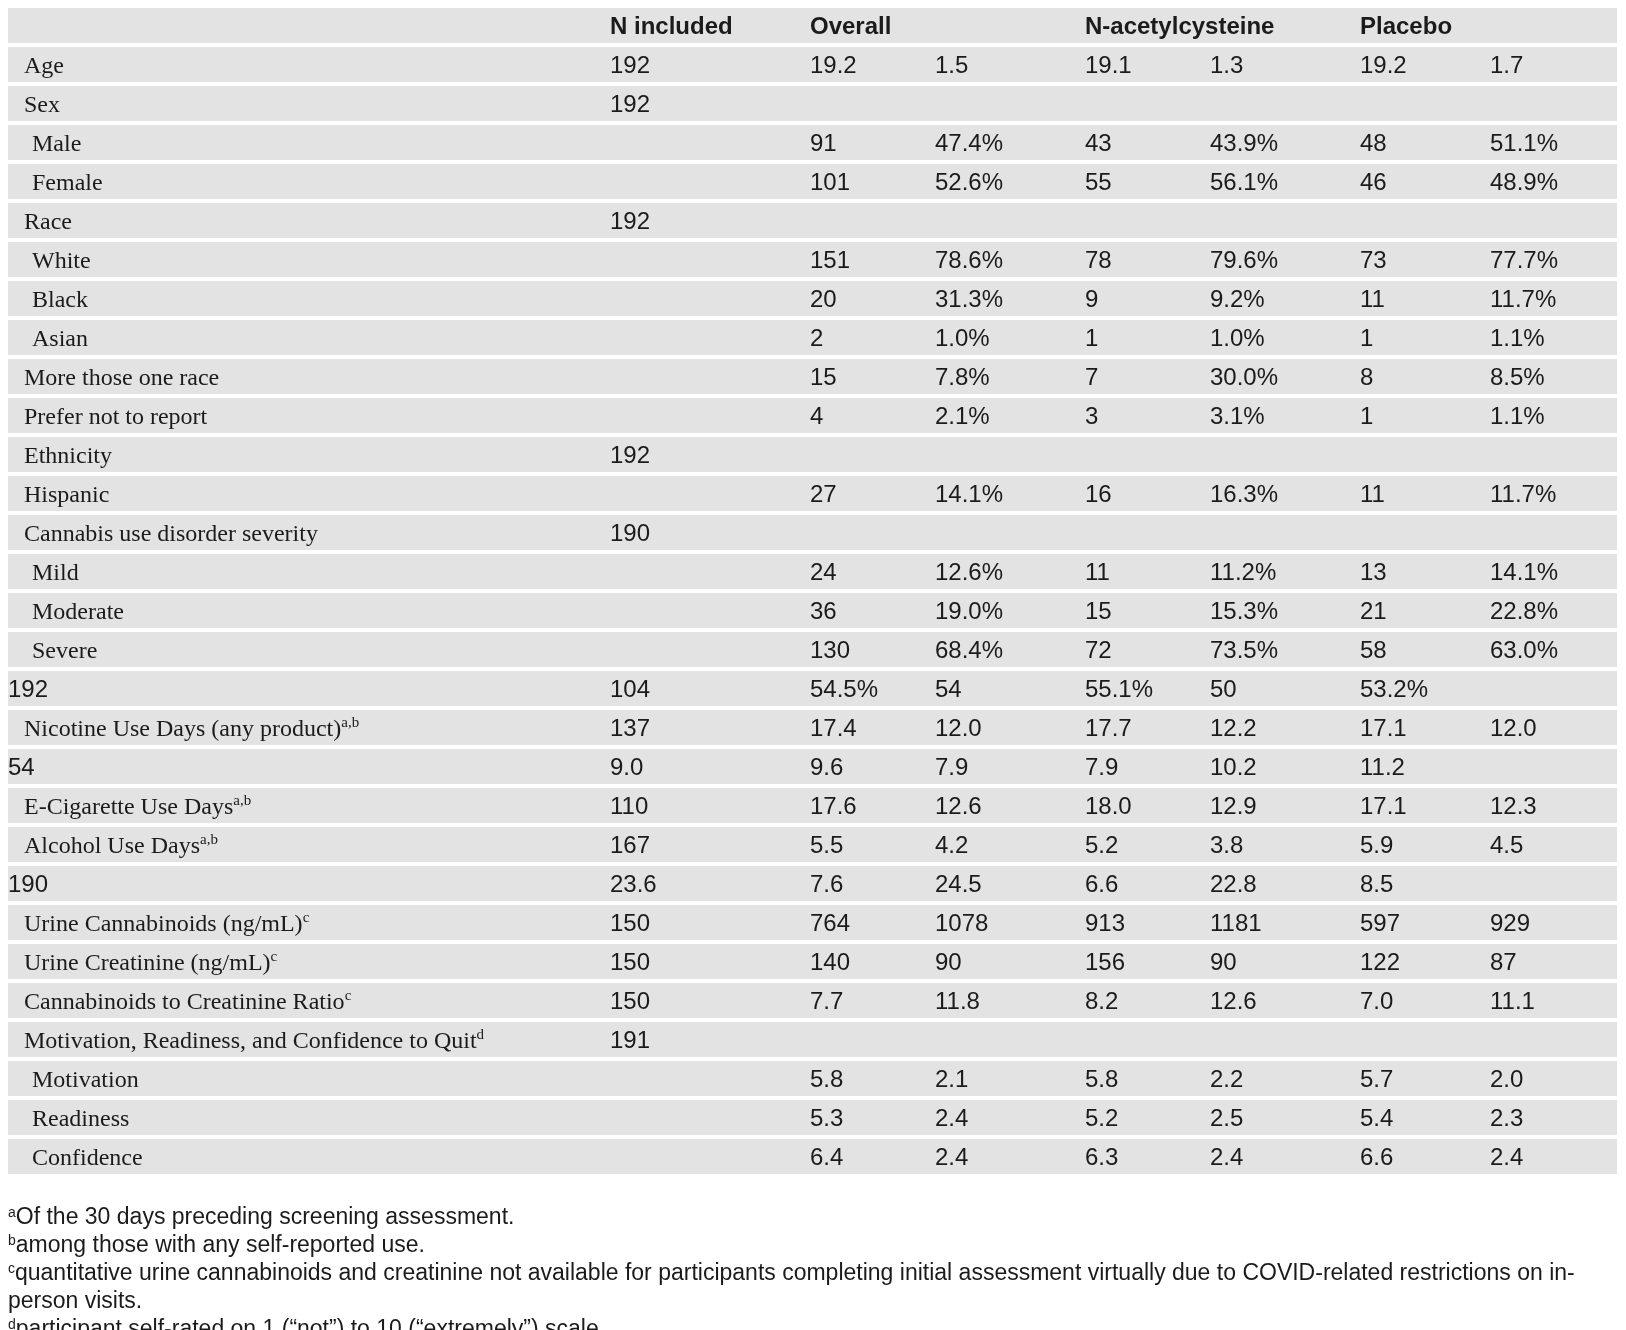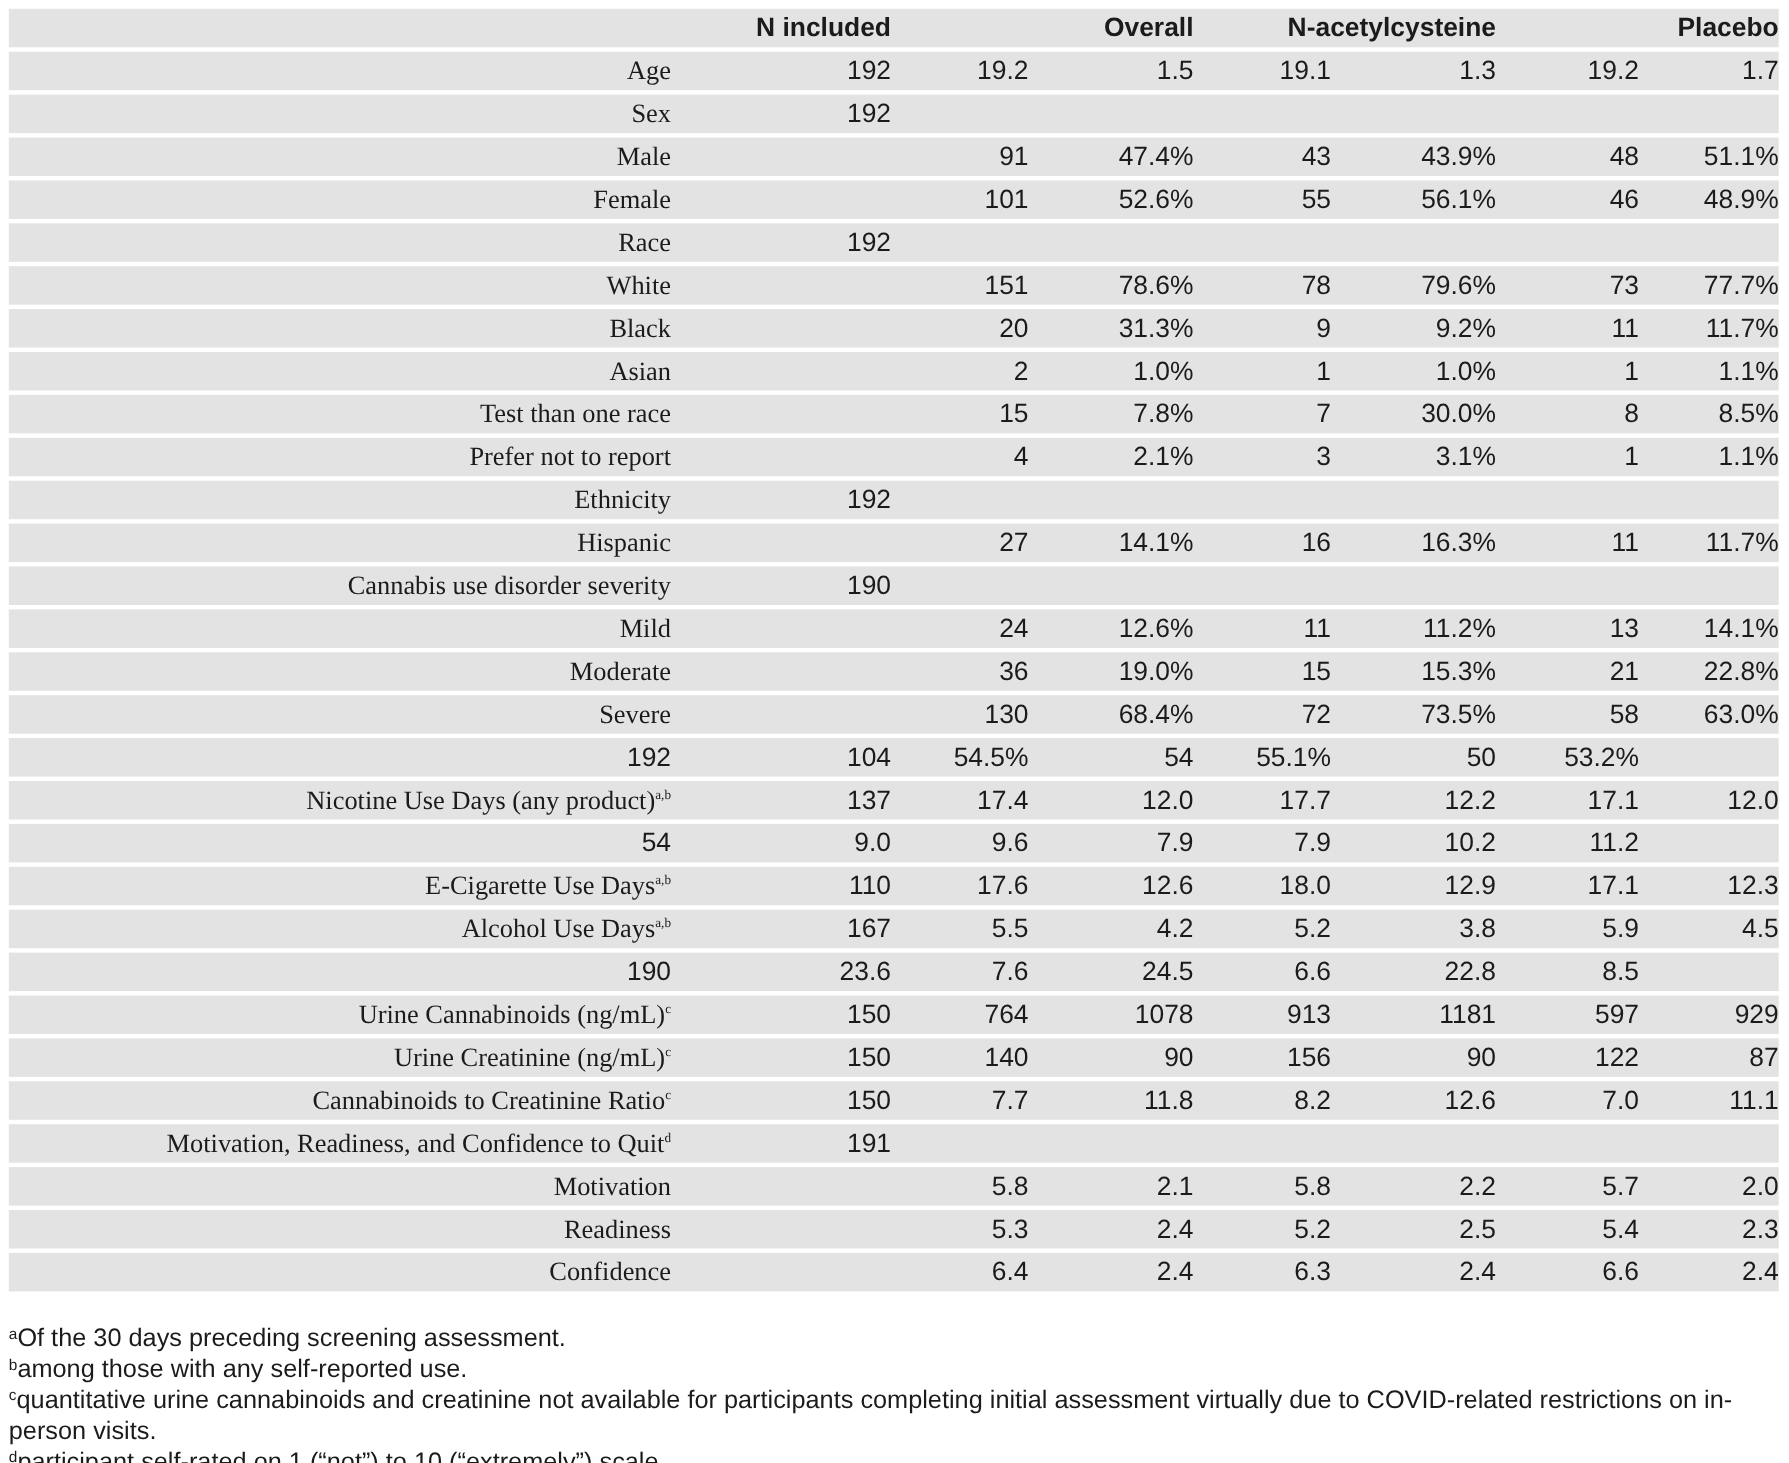--- a/index.html
+++ b/index.html
@@ -10,42 +10,42 @@
     height: 1330px;
     overflow: hidden;
     font-family: "Liberation Sans", sans-serif;
     color: #1b1b1b;
   }
   .page {
     padding: 8px 9px 0 8px;
     box-sizing: border-box;
     width: 1626px;
   }
-  .tbl { width: 1609px; text-align: right; }
+  .tbl { width: 1609px; }
   .row {
     display: grid;
     grid-template-columns: 602px 200px 125px 150px 125px 150px 130px 1fr;
     align-items: center;
     background: #e3e3e3;
     height: 35px;
     margin-bottom: 4px;
   }
   .c {
     font-size: 24px;
     line-height: 1;
     white-space: nowrap;
   }
   .label { padding-left: 16px; font-family: Liberation Serif, serif; }
   .label.indent { padding-left: 24px; }
   .header .c { font-weight: 700; }
   .h-overall  { grid-column: 3 / span 2; }
   .h-nac      { grid-column: 5 / span 2; }
   .h-placebo  { grid-column: 7 / span 2; }
   .sup {
-    font-size: 12px;
+    font-size: 15px;
     position: relative;
     top: -9px;
     line-height: 0;
   }
   .footnotes {
     margin-top: 28px;
     width: 1609px;
   }
   .footnote {
     font-size: 23px;
@@ -141,21 +141,21 @@
           <div class="c label indent"><span>Asian</span></div>
           <div class="c val"></div>
           <div class="c val">2</div>
           <div class="c val">1.0%</div>
           <div class="c val">1</div>
           <div class="c val">1.0%</div>
           <div class="c val">1</div>
           <div class="c val">1.1%</div>
         </div>
         <div class="row">
-          <div class="c label"><span>Test than one race</span></div>
+          <div class="c label"><span>More those one race</span></div>
           <div class="c val"></div>
           <div class="c val">15</div>
           <div class="c val">7.8%</div>
           <div class="c val">7</div>
           <div class="c val">30.0%</div>
           <div class="c val">8</div>
           <div class="c val">8.5%</div>
         </div>
         <div class="row">
           <div class="c label"><span>Prefer not to report</span></div>

